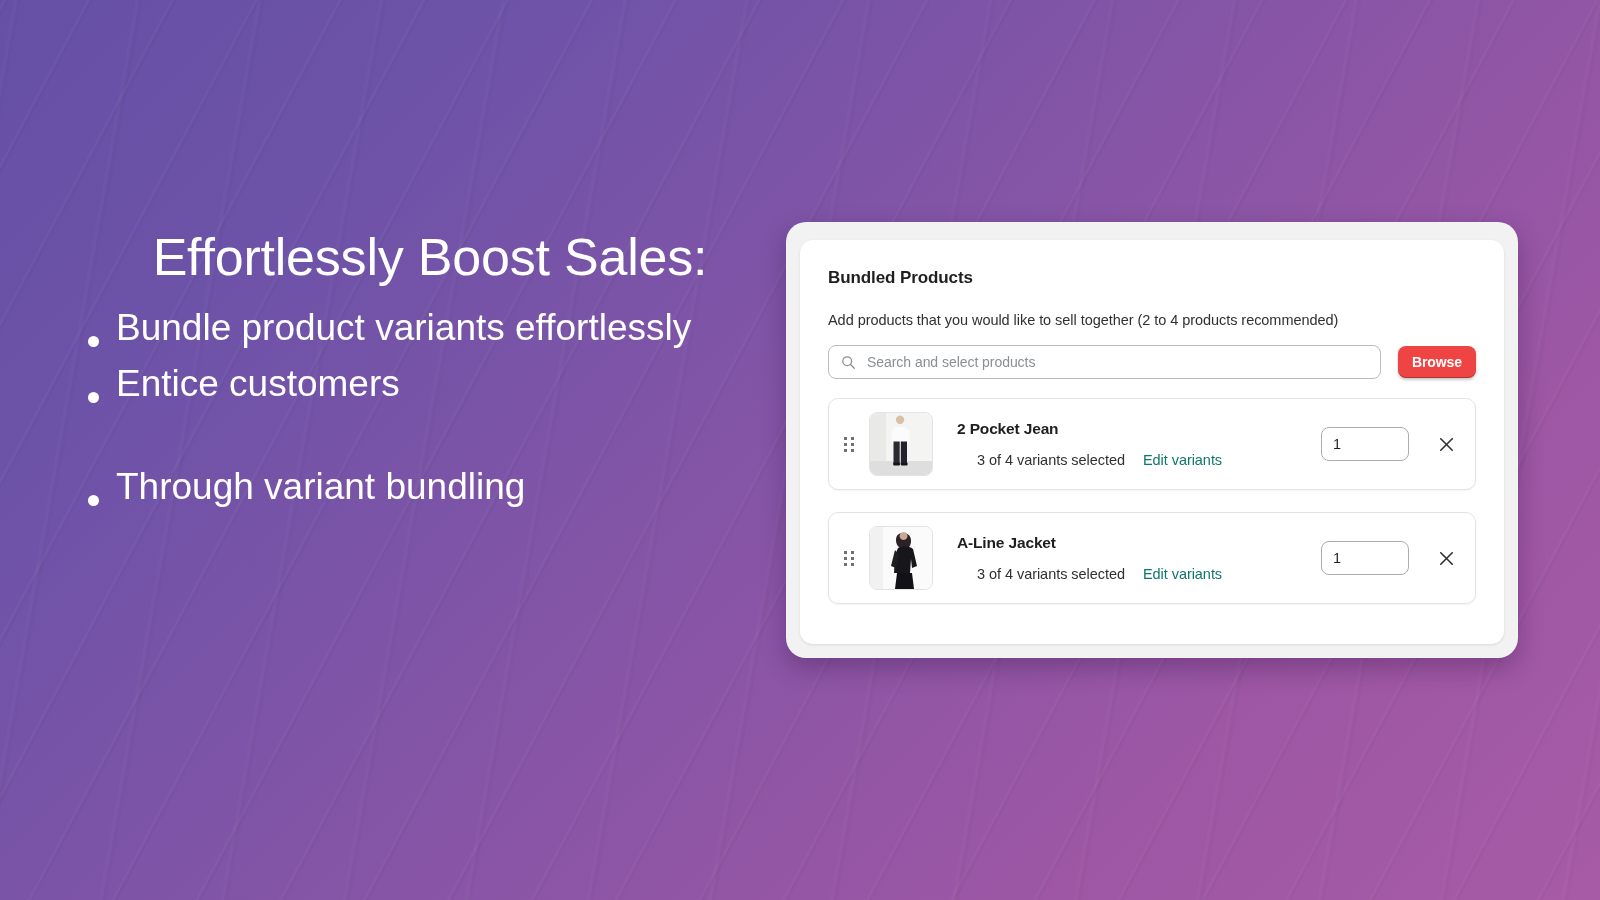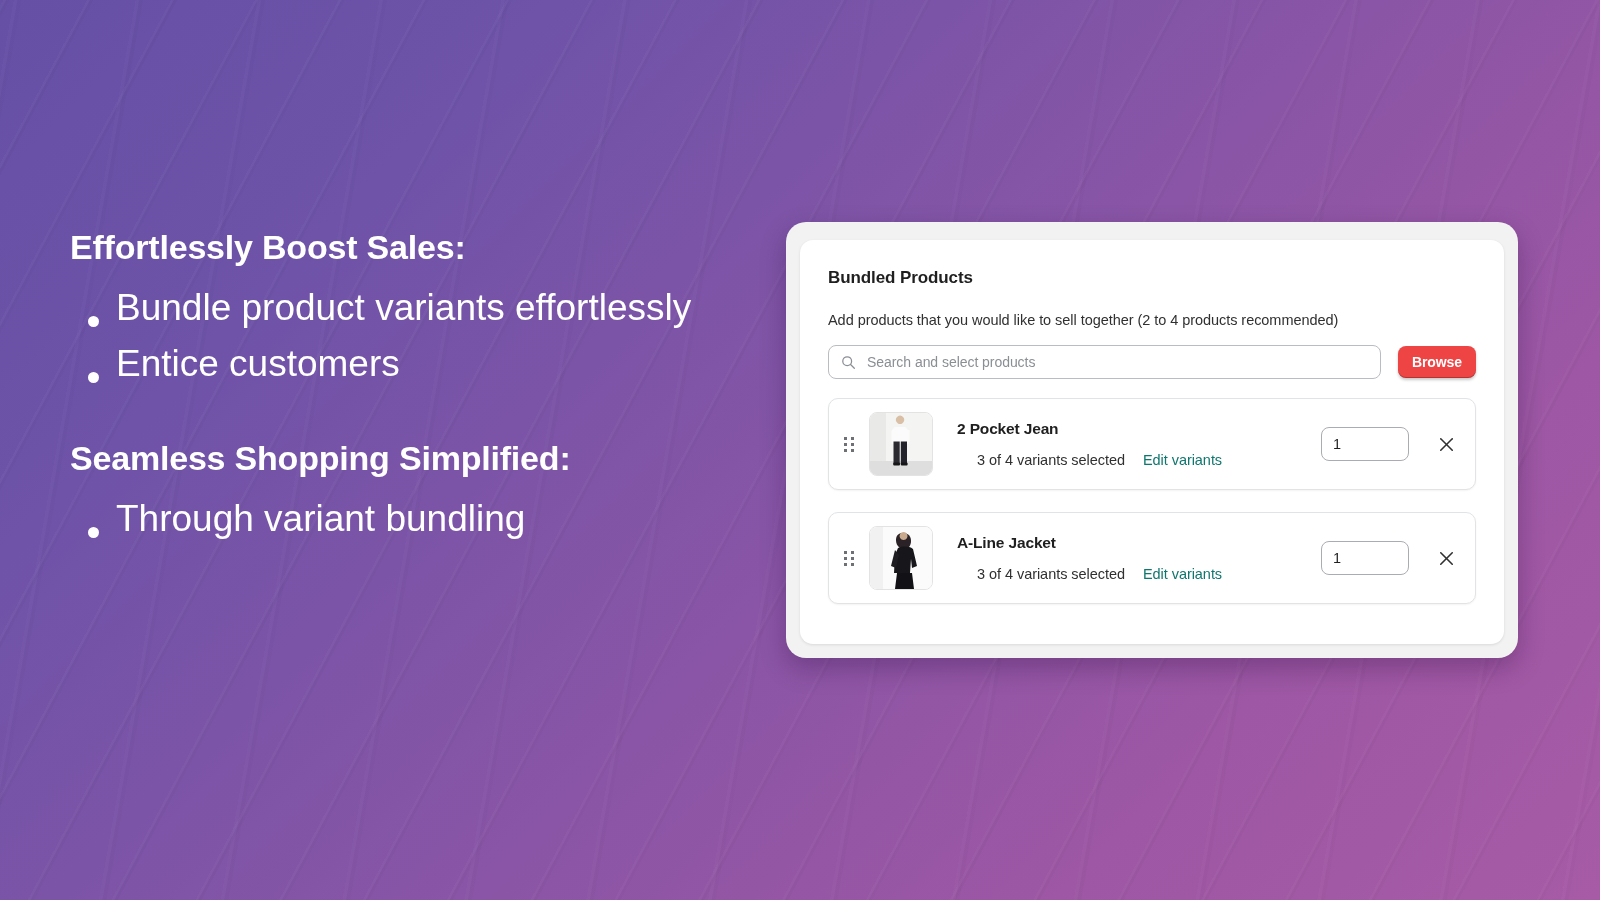--- a/index.html
+++ b/index.html
@@ -60,27 +60,28 @@
     position: absolute;
     left: 70px;
     top: 228px;
     width: 720px;
     color: #ffffff;
   }
   .block { margin-bottom: 46px; }
   .block:last-child { margin-bottom: 0; }
 
   .headline {
-    font-size: 34px;
-    font-weight: bold;
+    font-size: 52px;
+    font-weight: normal;
     letter-spacing: -0.2px;
     line-height: 1.12;
     margin: 0 0 14px 0;
     color: #ffffff;
     white-space: nowrap;
+    text-align: center;
   }
 
   ul.bullets {
     list-style: none;
     margin: 12px;
     padding: 0;
   }
   ul.bullets li {
     position: relative;
     padding-left: 34px;
@@ -305,21 +306,20 @@
           <span>Bundle product variants effortlessly</span>
         </li>
         <li>
           <span class="dot"></span>
           <span>Entice customers</span>
         </li>
       </ul>
     </div>
 
     <div class="block">
-      <h2 class="headline">Seamless Shopping Simplified:</h2>
       <ul class="bullets">
         <li>
           <span class="dot"></span>
           <span>Through variant bundling</span>
         </li>
       </ul>
     </div>
 
   </div>
 

